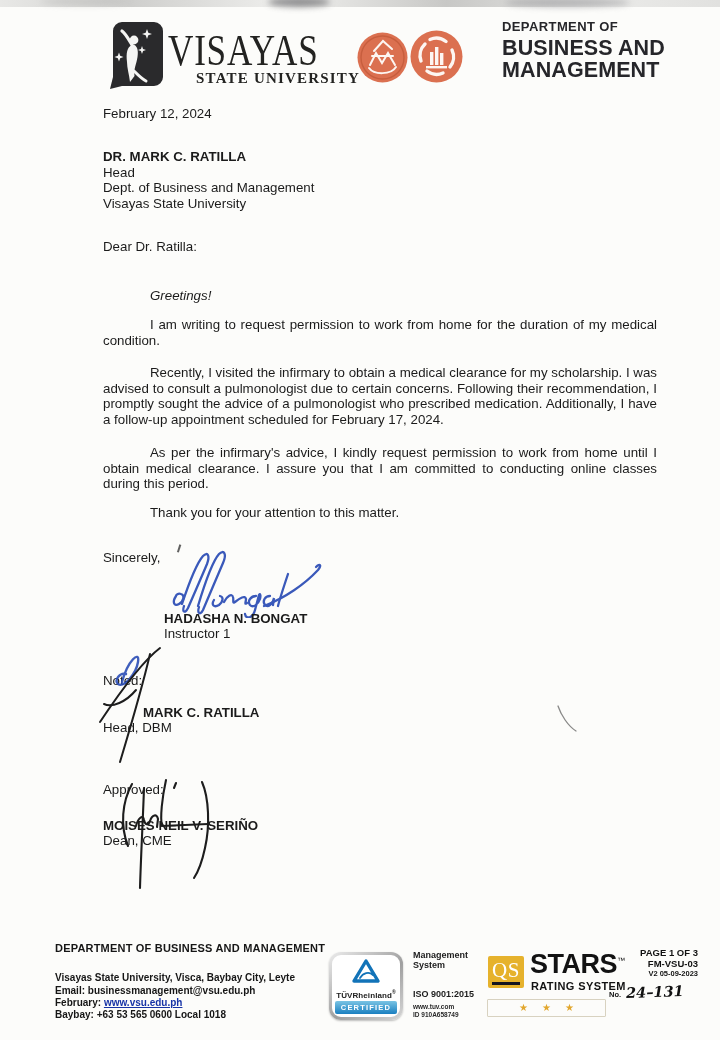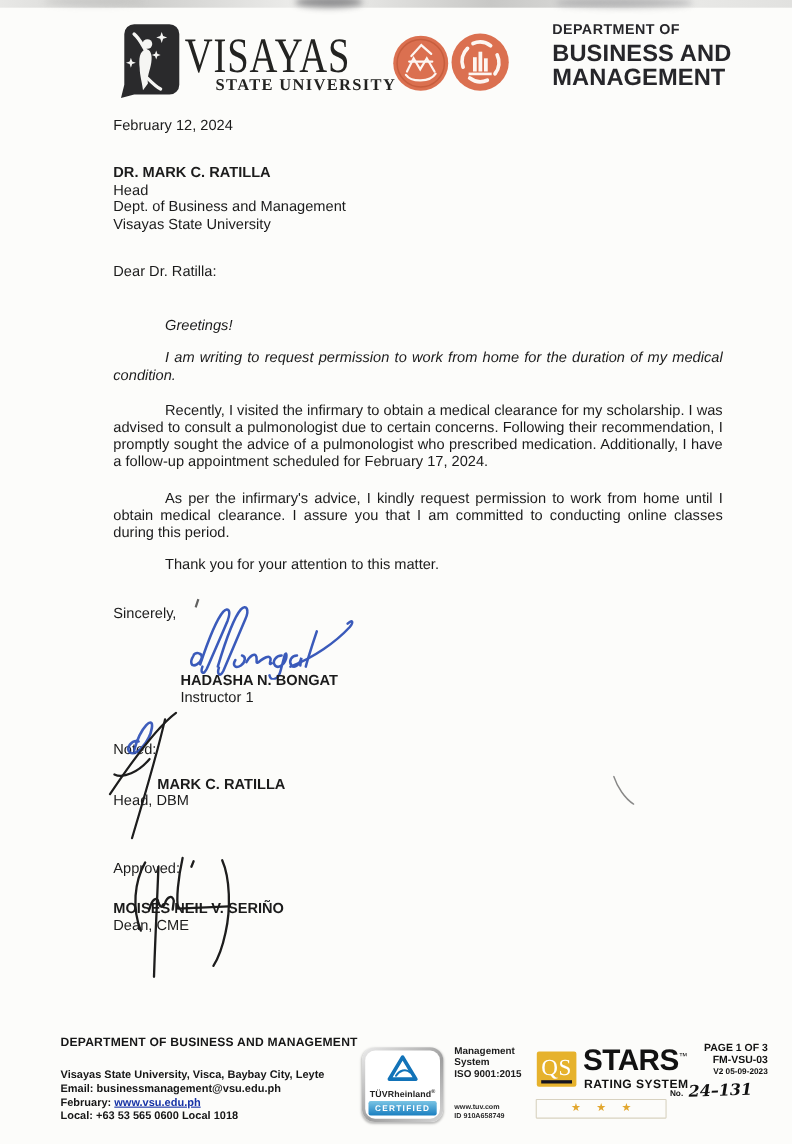--- a/index.html
+++ b/index.html
@@ -35,21 +35,21 @@
   .hdr-dept .l2 { font-size:21.5px; font-weight:700; line-height:22px; letter-spacing:.1px; }
 
   
   .txt { position:absolute; left:103px; font-size:13.3px; line-height:15.6px; color:#1b1b1b; }
   .para { width:554px; text-align:justify; text-indent:47px; }
   .date-line { top:106px; }
   .recipient { top:149px; }
   .recipient .bold { font-weight:700; }
   .salutation { top:239px; }
   .greeting { top:288px; left:150px; font-style:italic; }
-  .p1 { top:317px;font-style:italic; }
+  .p1 { top:317px; }
   .p2 { top:365px; }
   .p3 { top:445px; }
   .p4 { top:505px; }
   .closing { top:550px; }
   .sender-name { top:611px; left:164px; font-weight:700; }
   .sender-title { top:626px; left:164px; }
   .noted-label { top:673px; }
   .noted-name { top:705px; font-weight:700;padding-left:40px; }
   .noted-title { top:720px; }
   .approved-label { top:782px; }
@@ -71,21 +71,21 @@
     padding:3px; box-sizing:border-box; box-shadow:0 1px 2px rgba(0,0,0,.25); }
   .tuv-inner { background:#fff; border-radius:9px; width:100%; height:100%;
     position:relative; text-align:center; }
   .tuv-brand { font-size:8px; font-weight:700; color:#222; margin-top:1px; letter-spacing:.1px; }
   .tuv-brand sup { font-size:5px; }
   .cert-banner { position:absolute; left:3px; right:3px; bottom:3px; height:13px;
     border-radius:2px; background:linear-gradient(#7ac4e4,#1a7fc0);
     color:#fff; font-size:7.5px; font-weight:700; letter-spacing:1.2px; line-height:13px; }
   .tuv-text { position:absolute; left:413px; top:951px; font-size:9px; line-height:9.8px;
     font-weight:700; color:#1c1c1c; }
-  .tuv-text .iso { margin-top:1px; }
+  .tuv-text .iso { margin-top:19px; }
   .tuv-id { position:absolute; left:413px; top:1003px; font-size:6.5px; line-height:7.5px;
     font-weight:700; color:#2a2a2a; }
 
   .qs-square { position:absolute; left:488px; top:956px; width:36px; height:32px;
     background:#e6b22c; border-radius:2px; text-align:center; }
   .qs-square .qs-txt { font-family:"Liberation Serif", serif; font-size:21px; color:#fff;
     line-height:28px; letter-spacing:.5px; }
   .qs-underline { position:absolute; left:4px; right:4px; bottom:3px; height:3px; background:#14141f; }
   .qs-title { position:absolute; left:530px; top:949px; font-size:27px; font-weight:700;
     letter-spacing:-.5px; color:#121212; }
@@ -251,21 +251,21 @@
     <div>Visayas State University, Visca, Baybay City, Leyte</div>
     <div>
       <span>Email:</span>
       <span>businessmanagement@vsu.edu.ph</span>
     </div>
     <div>
       <span>February:</span>
       <span class="link">www.vsu.edu.ph</span>
     </div>
     <div>
-      <span>Local:</span>
+      <span>Baybay:</span>
       <span>+63 53 565 0600 Local 1018</span>
     </div>
   </div>
 
   <div class="tuv-badge">
     <div class="tuv-inner">
       <svg width="30" height="26" viewBox="0 0 30 26" style="margin-top:3px">
         <path d="M15,3 L27,23 L3,23 Z" stroke="#1273b8" stroke-width="3.4" fill="none" stroke-linejoin="round"></path>
         <path d="M9,20 C12,15 18,13 22,17" stroke="#1273b8" stroke-width="1.8" fill="none" stroke-linecap="round"></path>
       </svg>

